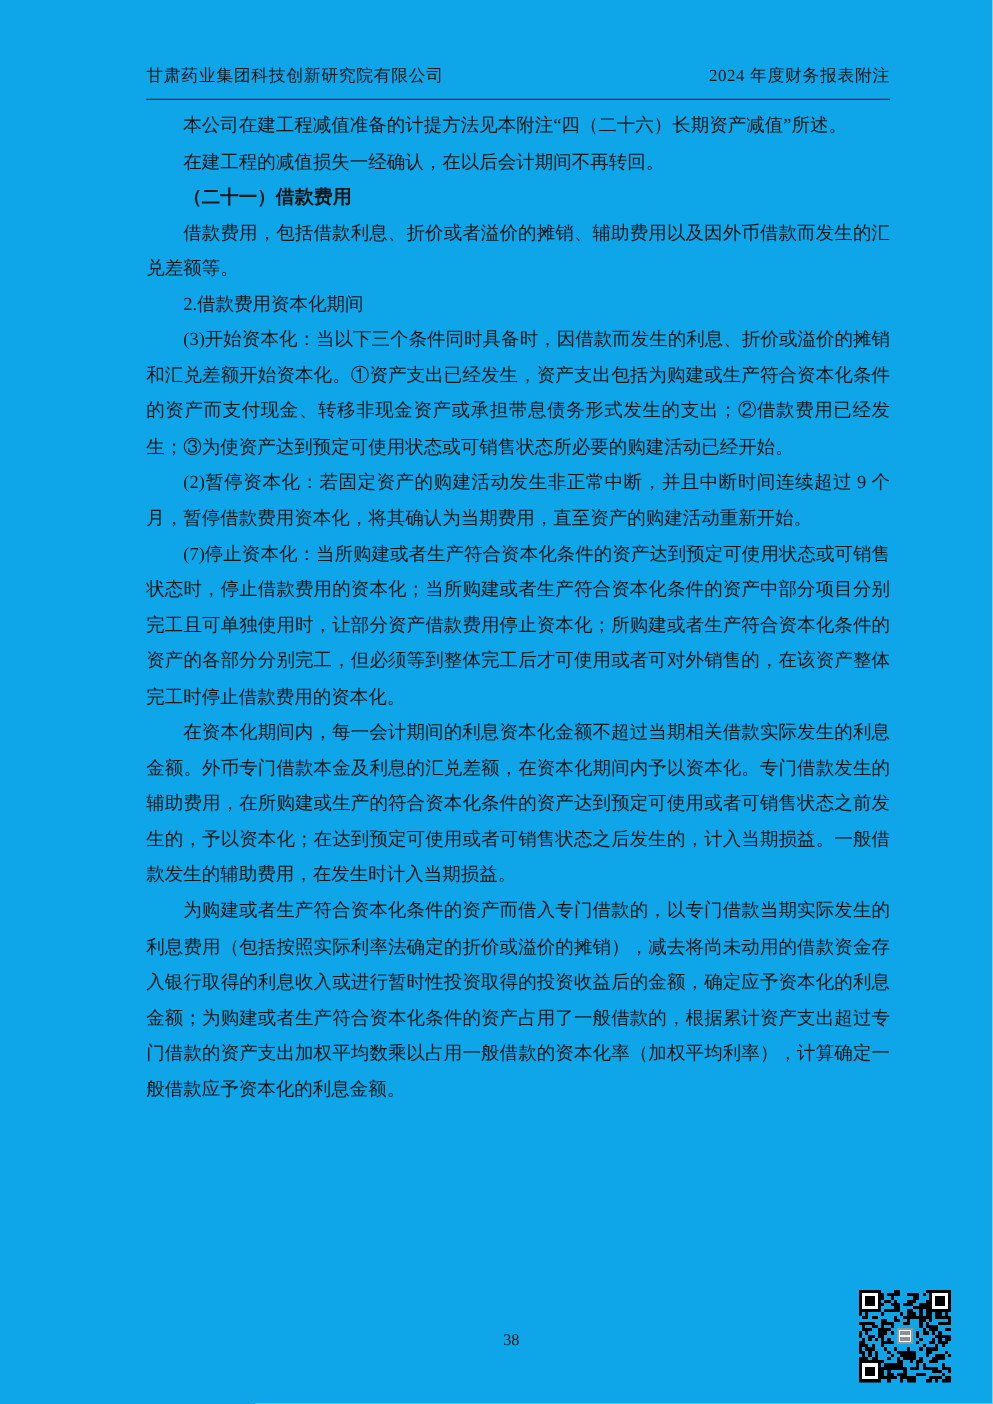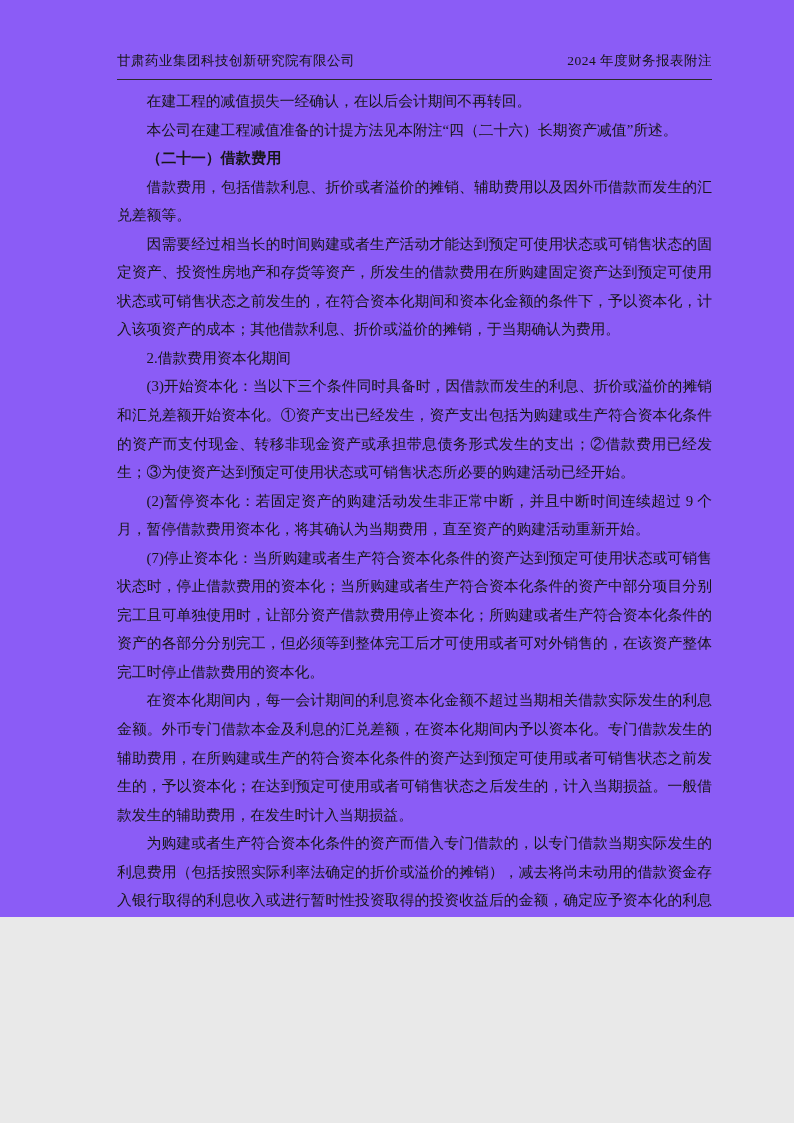--- a/index.html
+++ b/index.html
@@ -1,20 +1,20 @@
 <!DOCTYPE html>
 <html><head>
 <meta charset="utf-8">
 <style>
   html,body{margin:0;padding:0;background:#e9e9e9;}
   .page{
     position:relative;
-    width:794px;height:917px;
+    width:794px;height:1123px;
     margin:0 auto;
-    background:#8b5cf6;
+    background:#0ea5e9;
     color:#161616;
     font-family:"Liberation Serif","DejaVu Serif",serif;
     overflow:hidden;
   }
   .header{
     position:absolute;
     left:117px;top:52px;width:595px;
     display:flex;justify-content:space-between;align-items:flex-end;
     font-size:13.5px;
     padding-bottom:9px;
@@ -50,27 +50,26 @@
 <body>
 
 <div class="page">
 
   <div class="header">
     <span>甘肃药业集团科技创新研究院有限公司</span>
     <span>2024 年度财务报表附注</span>
   </div>
 
   <div class="content">
+    <p>本公司在建工程减值准备的计提方法见本附注“四（二十六）长期资产减值”所述。</p>
     <p>在建工程的减值损失一经确认，在以后会计期间不再转回。</p>
-    <p>本公司在建工程减值准备的计提方法见本附注“四（二十六）长期资产减值”所述。</p>
 
     <p class="heading-p"><span class="h-num">（二十一）</span><span class="h-title">借款费用</span></p>
 
     <p>借款费用，包括借款利息、折价或者溢价的摊销、辅助费用以及因外币借款而发生的汇兑差额等。</p>
-    <p>因需要经过相当长的时间购建或者生产活动才能达到预定可使用状态或可销售状态的固定资产、投资性房地产和存货等资产，所发生的借款费用在所购建固定资产达到预定可使用状态或可销售状态之前发生的，在符合资本化期间和资本化金额的条件下，予以资本化，计入该项资产的成本；其他借款利息、折价或溢价的摊销，于当期确认为费用。</p>
     <p>2.借款费用资本化期间</p>
     <p>(3)开始资本化：当以下三个条件同时具备时，因借款而发生的利息、折价或溢价的摊销和汇兑差额开始资本化。①资产支出已经发生，资产支出包括为购建或生产符合资本化条件的资产而支付现金、转移非现金资产或承担带息债务形式发生的支出；②借款费用已经发生；③为使资产达到预定可使用状态或可销售状态所必要的购建活动已经开始。</p>
     <p>(2)暂停资本化：若固定资产的购建活动发生非正常中断，并且中断时间连续超过 9 个月，暂停借款费用资本化，将其确认为当期费用，直至资产的购建活动重新开始。</p>
     <p>(7)停止资本化：当所购建或者生产符合资本化条件的资产达到预定可使用状态或可销售状态时，停止借款费用的资本化；当所购建或者生产符合资本化条件的资产中部分项目分别完工且可单独使用时，让部分资产借款费用停止资本化；所购建或者生产符合资本化条件的资产的各部分分别完工，但必须等到整体完工后才可使用或者可对外销售的，在该资产整体完工时停止借款费用的资本化。</p>
     <p>在资本化期间内，每一会计期间的利息资本化金额不超过当期相关借款实际发生的利息金额。外币专门借款本金及利息的汇兑差额，在资本化期间内予以资本化。专门借款发生的辅助费用，在所购建或生产的符合资本化条件的资产达到预定可使用或者可销售状态之前发生的，予以资本化；在达到预定可使用或者可销售状态之后发生的，计入当期损益。一般借款发生的辅助费用，在发生时计入当期损益。</p>
     <p>为购建或者生产符合资本化条件的资产而借入专门借款的，以专门借款当期实际发生的利息费用（包括按照实际利率法确定的折价或溢价的摊销），减去将尚未动用的借款资金存入银行取得的利息收入或进行暂时性投资取得的投资收益后的金额，确定应予资本化的利息金额；为购建或者生产符合资本化条件的资产占用了一般借款的，根据累计资产支出超过专门借款的资产支出加权平均数乘以占用一般借款的资本化率（加权平均利率），计算确定一般借款应予资本化的利息金额。</p>
   </div>
 
   <div class="footer-pageno">38</div>
 

